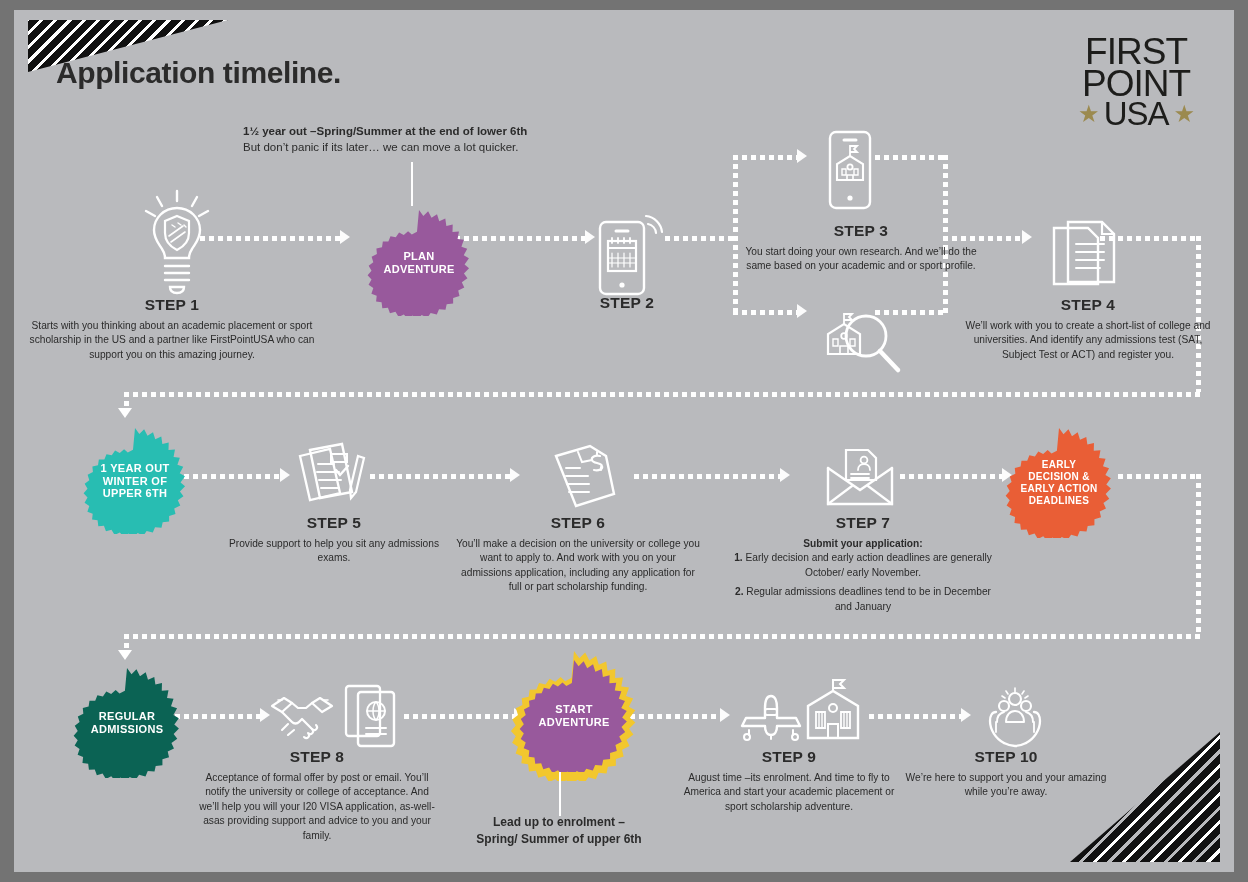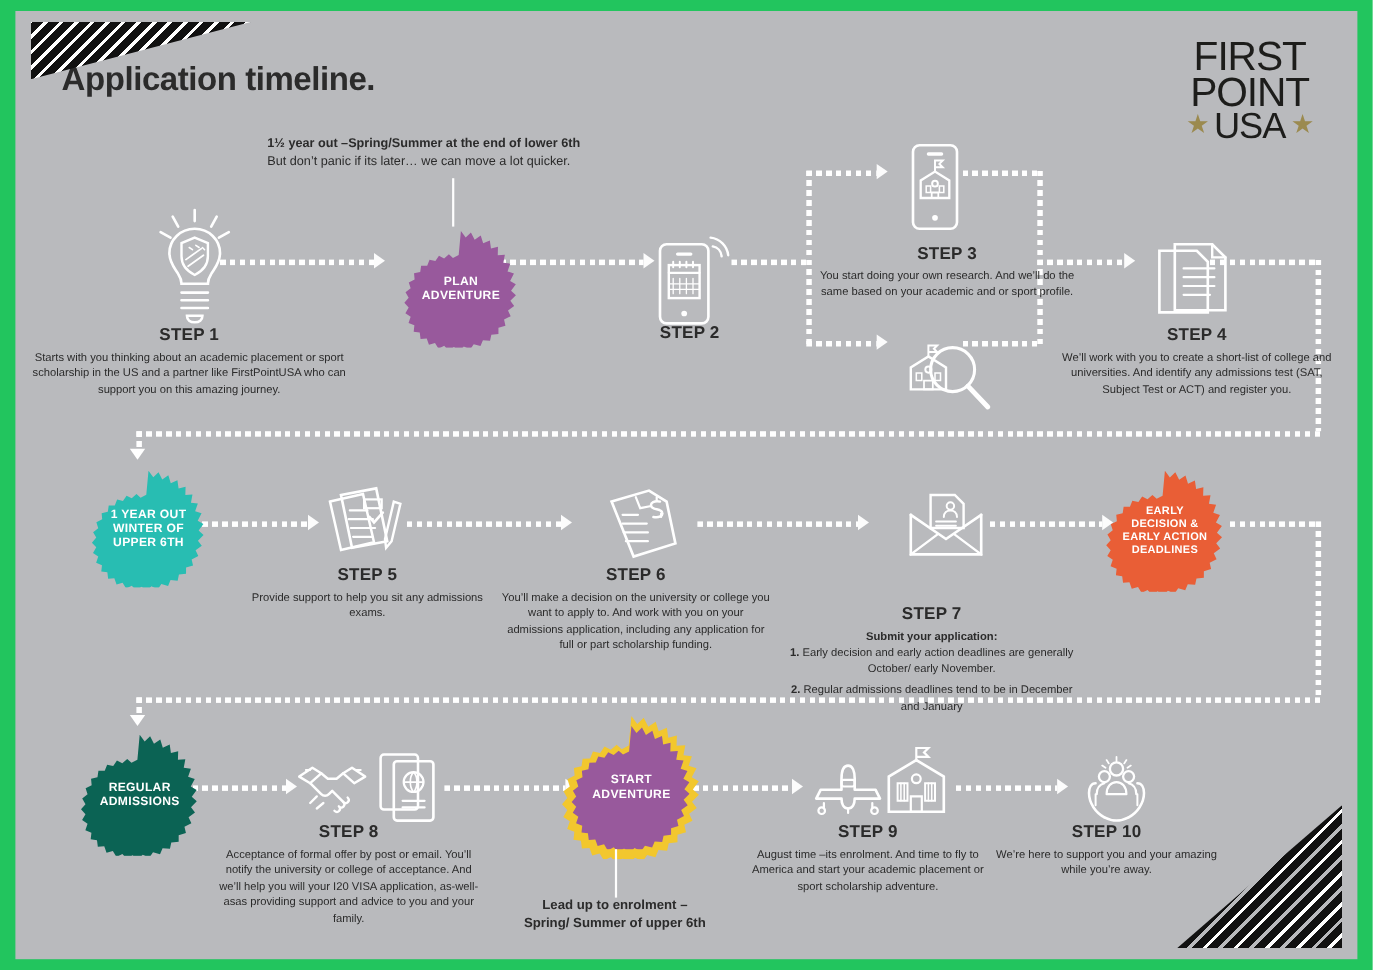--- a/index.html
+++ b/index.html
@@ -5,21 +5,21 @@
   * { box-sizing: border-box; margin: 0; padding: 0; }
   html, body {
     width: 1248px; height: 882px;
     background: #ffffff;
     font-family: "Liberation Sans", sans-serif;
     overflow: hidden;
   }
   #poster {
     position: relative;
     width: 1248px; height: 882px;
-    background: #22c55e;
+    background: #737373;
   }
   .canvas {
     position: absolute;
     left: 14px; top: 10px;
     width: 1220px; height: 862px;
     background: #b9babd;
   }
   
   .corner {
     position: absolute;
@@ -429,21 +429,21 @@
     <div class="step" style="left:200px; top:504px; width:240px;">
       <div class="step-title">STEP 5</div>
       <div class="step-body">Provide support to help you sit any admissions exams.</div>
     </div>
 
     <div class="step" style="left:442px; top:504px; width:244px;">
       <div class="step-title">STEP 6</div>
       <div class="step-body">You’ll make a decision on the university or college you want to apply to. And work with you on your admissions application, including any application for full or part scholarship funding.</div>
     </div>
 
-    <div class="step" style="left:700px; top:504px; width:266px;margin-top:36px;">
+    <div class="step" style="left:716px; top:504px; width:266px;">
       <div class="step-title">STEP 7</div>
       <div class="step-body">
         <div style="font-weight:bold;">Submit your application:</div>
         <div>
           <b>1.</b>
           <span>Early decision and early action deadlines are generally October/ early November.</span>
         </div>
         <div style="margin-top:5px;">
           <b>2.</b>
           <span>Regular admissions deadlines tend to be in December and January</span>

